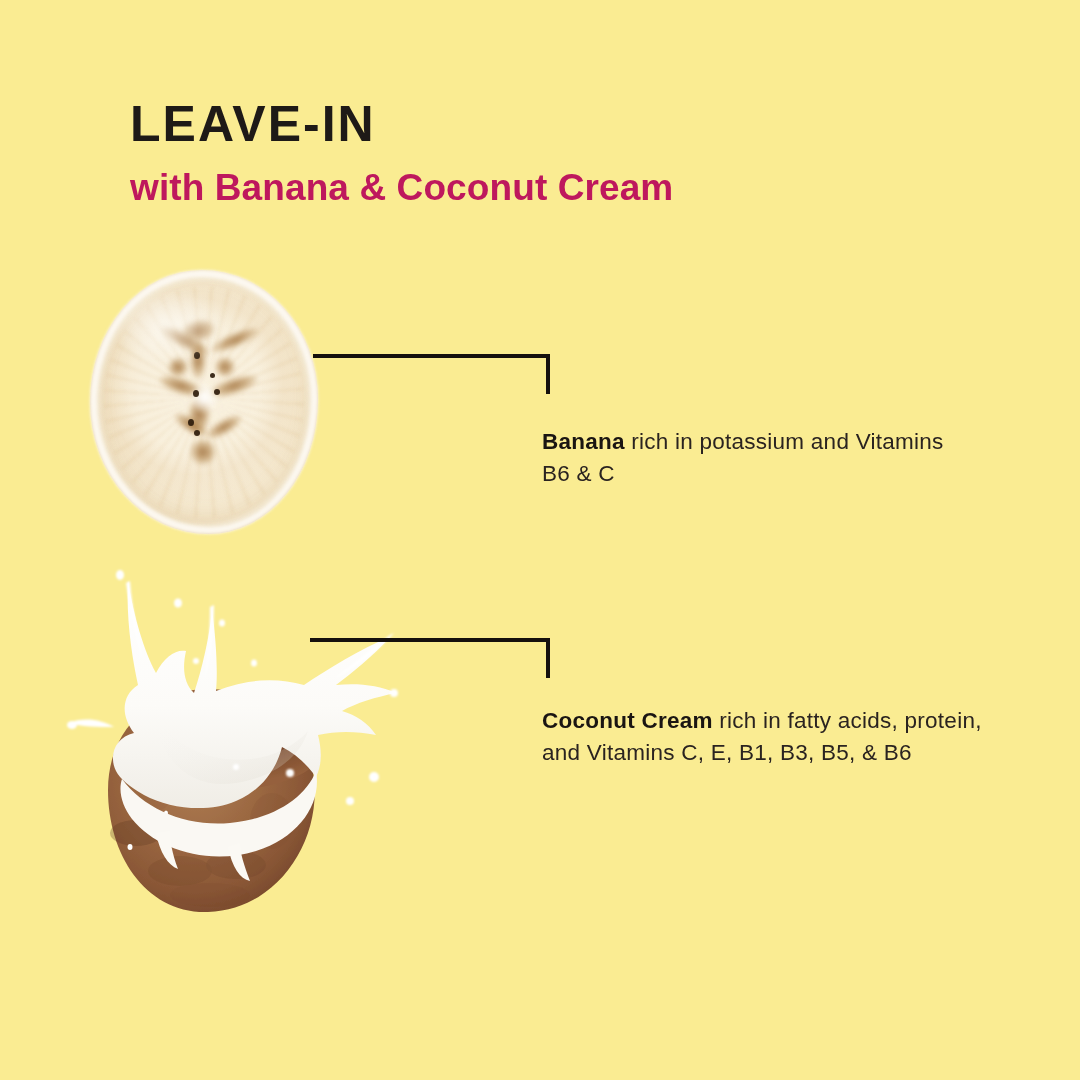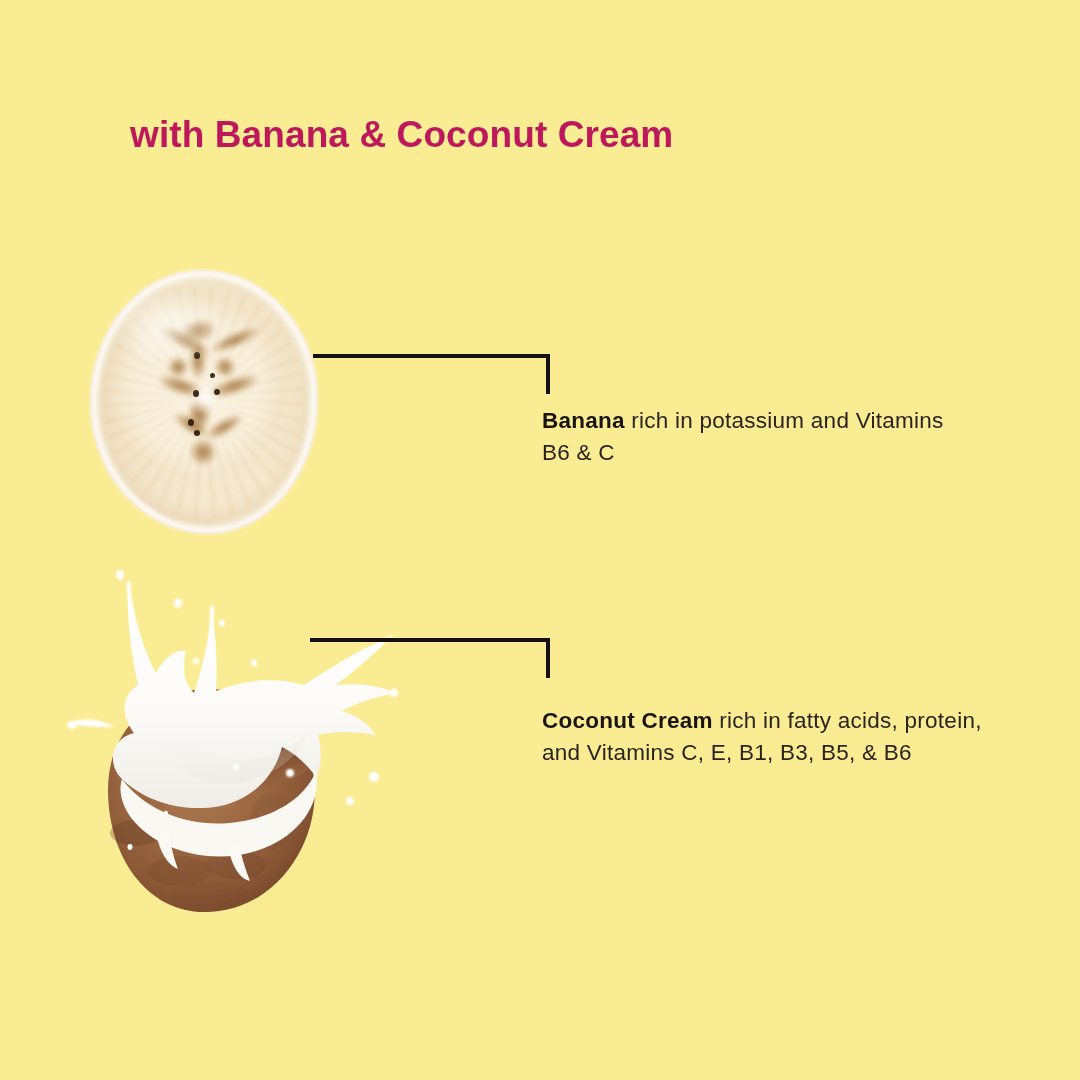--- a/index.html
+++ b/index.html
@@ -82,21 +82,21 @@
     font-family: "Liberation Sans", sans-serif;
     font-size: 22.5px;
     line-height: 1.42;
     color: #2A2320;
     letter-spacing: 0.25px;
   }
   .callout-text b {
     font-weight: 700;
     color: #1A1512;
   }
-  #banana-text  { left: 542px; top: 405px; width: 420px; }
+  #banana-text  { left: 542px; top: 426px; width: 420px; }
   #coconut-text { left: 542px; top: 705px; width: 470px; }
 
   
   #banana-image {
     position: absolute;
     left: 90px;
     top: 270px;
     width: 228px;
     height: 264px;
   }
@@ -208,20 +208,21 @@
     clip: rect(0 0 0 0);
     white-space: nowrap;
   }
 </style>
 </head>
 <body>
 
 <div id="infographic">
 
   <div class="heading-block">
+    <h1 class="title">LEAVE-IN</h1>
     <h2 class="subtitle">with Banana &amp; Coconut Cream</h2>
   </div>
 
   <div id="banana-image">
     <div class="banana-body">
       <div class="banana-fibres"></div>
       <div class="core-blot bl1"></div>
       <div class="core-blot bl2"></div>
       <div class="core-blot bl3"></div>
       <div class="core-blot bl4"></div>

